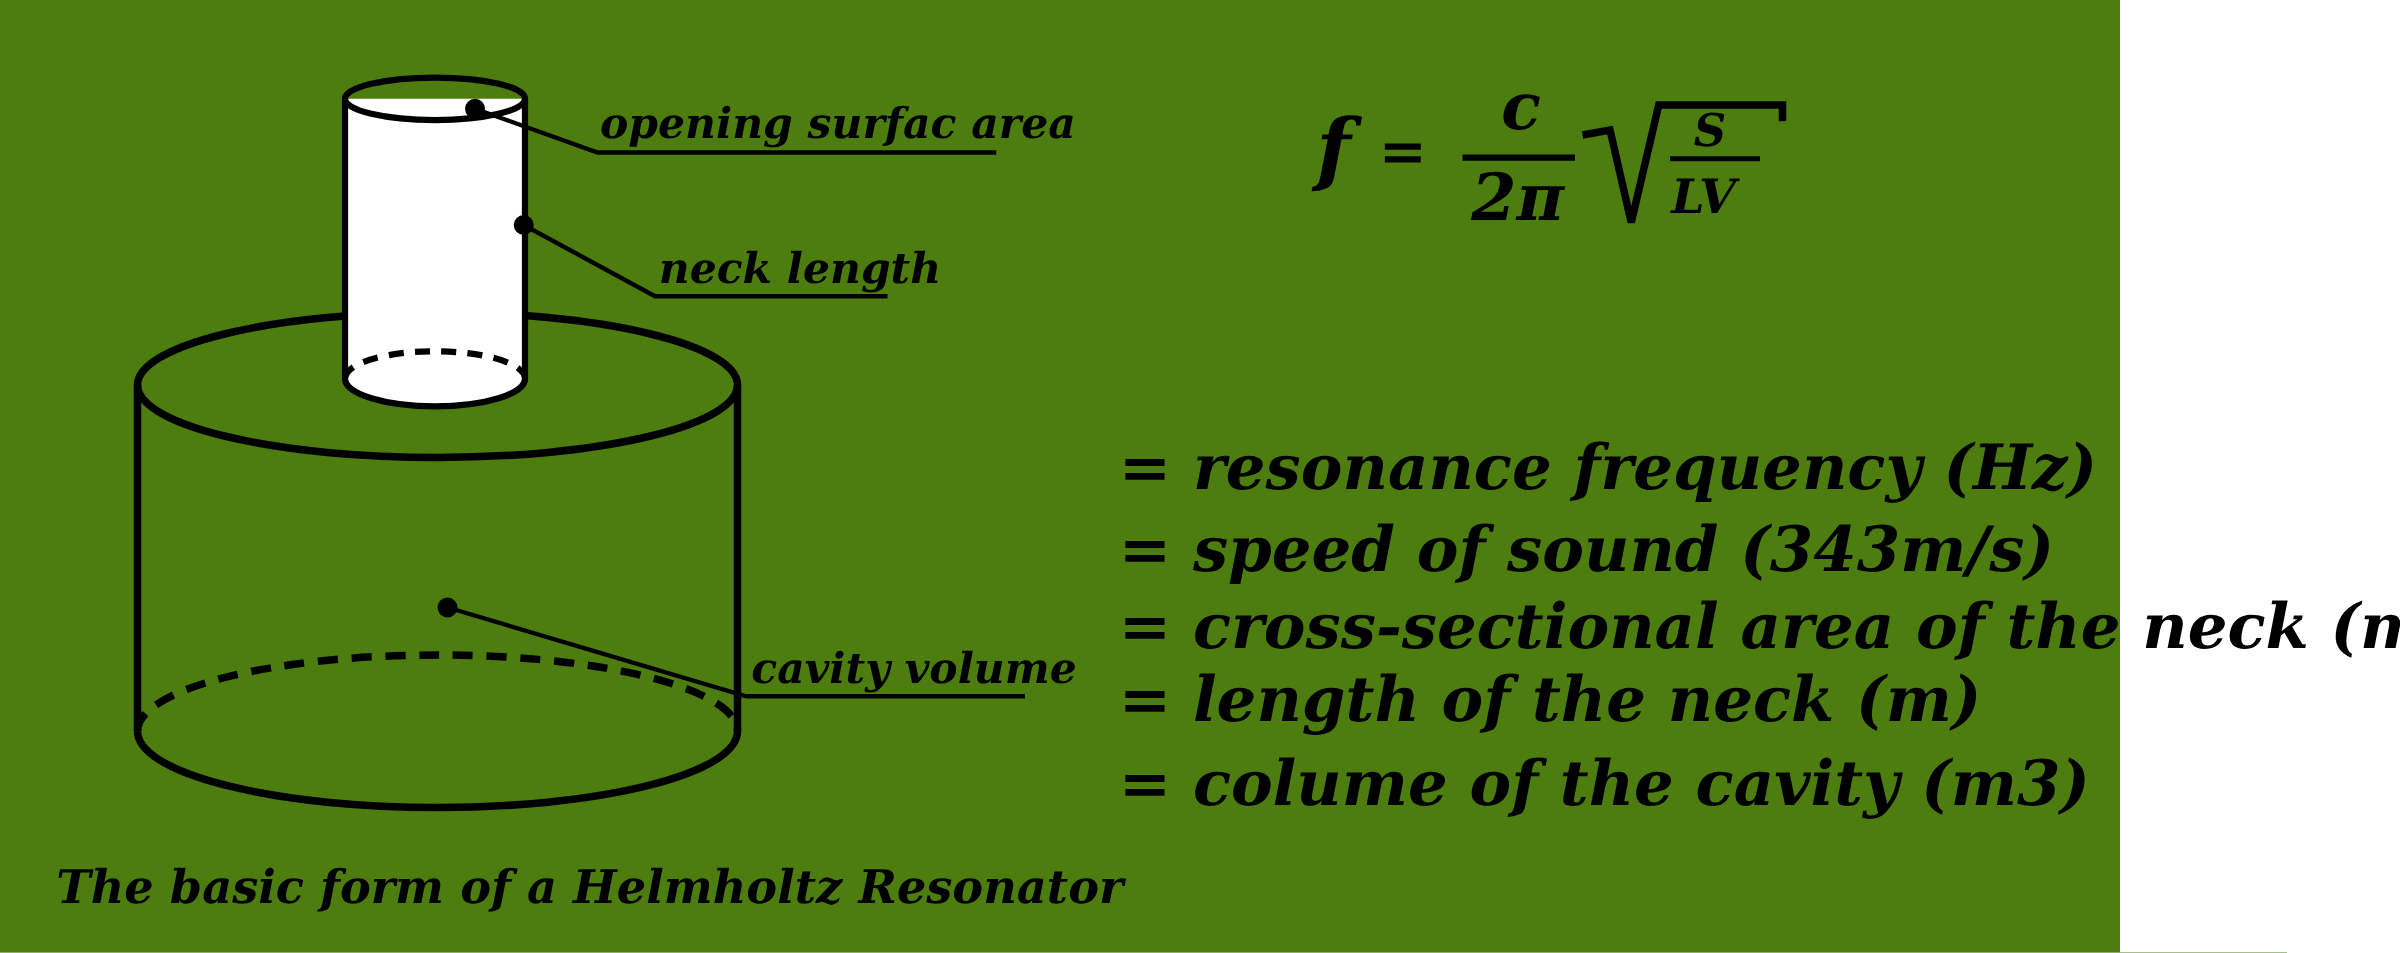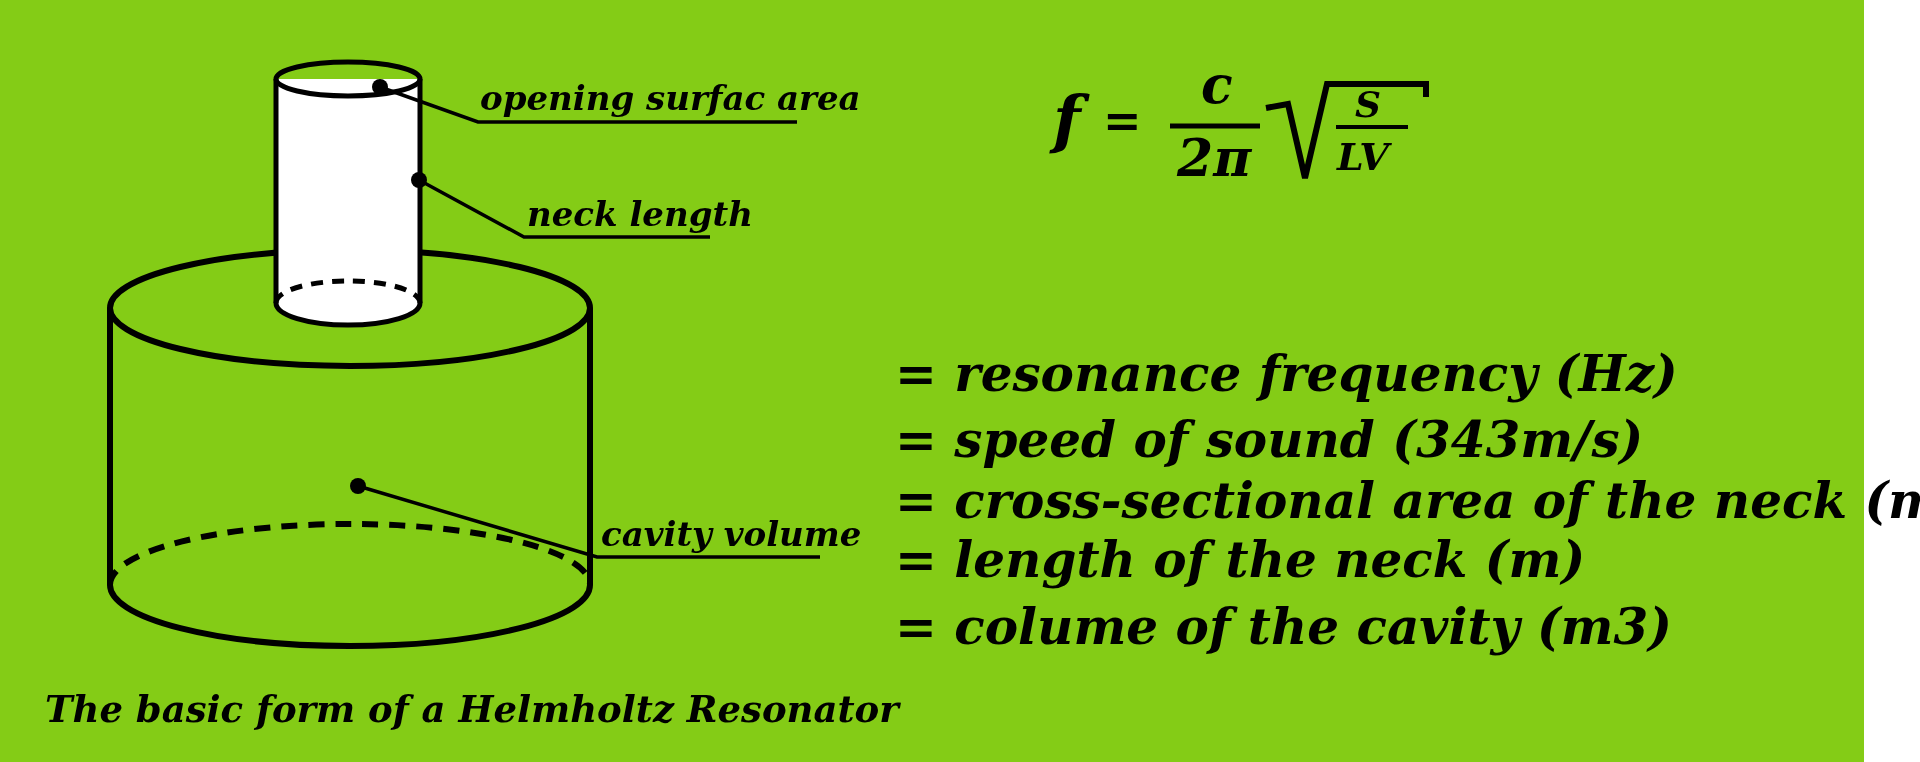--- a/index.html
+++ b/index.html
@@ -3,22 +3,22 @@
 <meta charset="utf-8">
 <style>
   html, body { margin: 0; padding: 0; }
   body {
     width: 1920px; height: 762px;
     background: #ffffff;
     overflow: hidden;
   }
   .stage {
     position: relative;
-    width: 1864px; height: 762px;
-    background: #84cc16;
+    width: 1696px; height: 762px;
+    background: #4d7c0f;
   }
   svg { position: absolute; inset: 0; }
   .t {
     font-family: "DejaVu Serif", "Liberation Serif", serif;
     font-weight: bold;
     font-style: italic;
     fill: #000000;
   }
   .label   { font-size: 34px; }
   .caption { font-size: 37px; }

